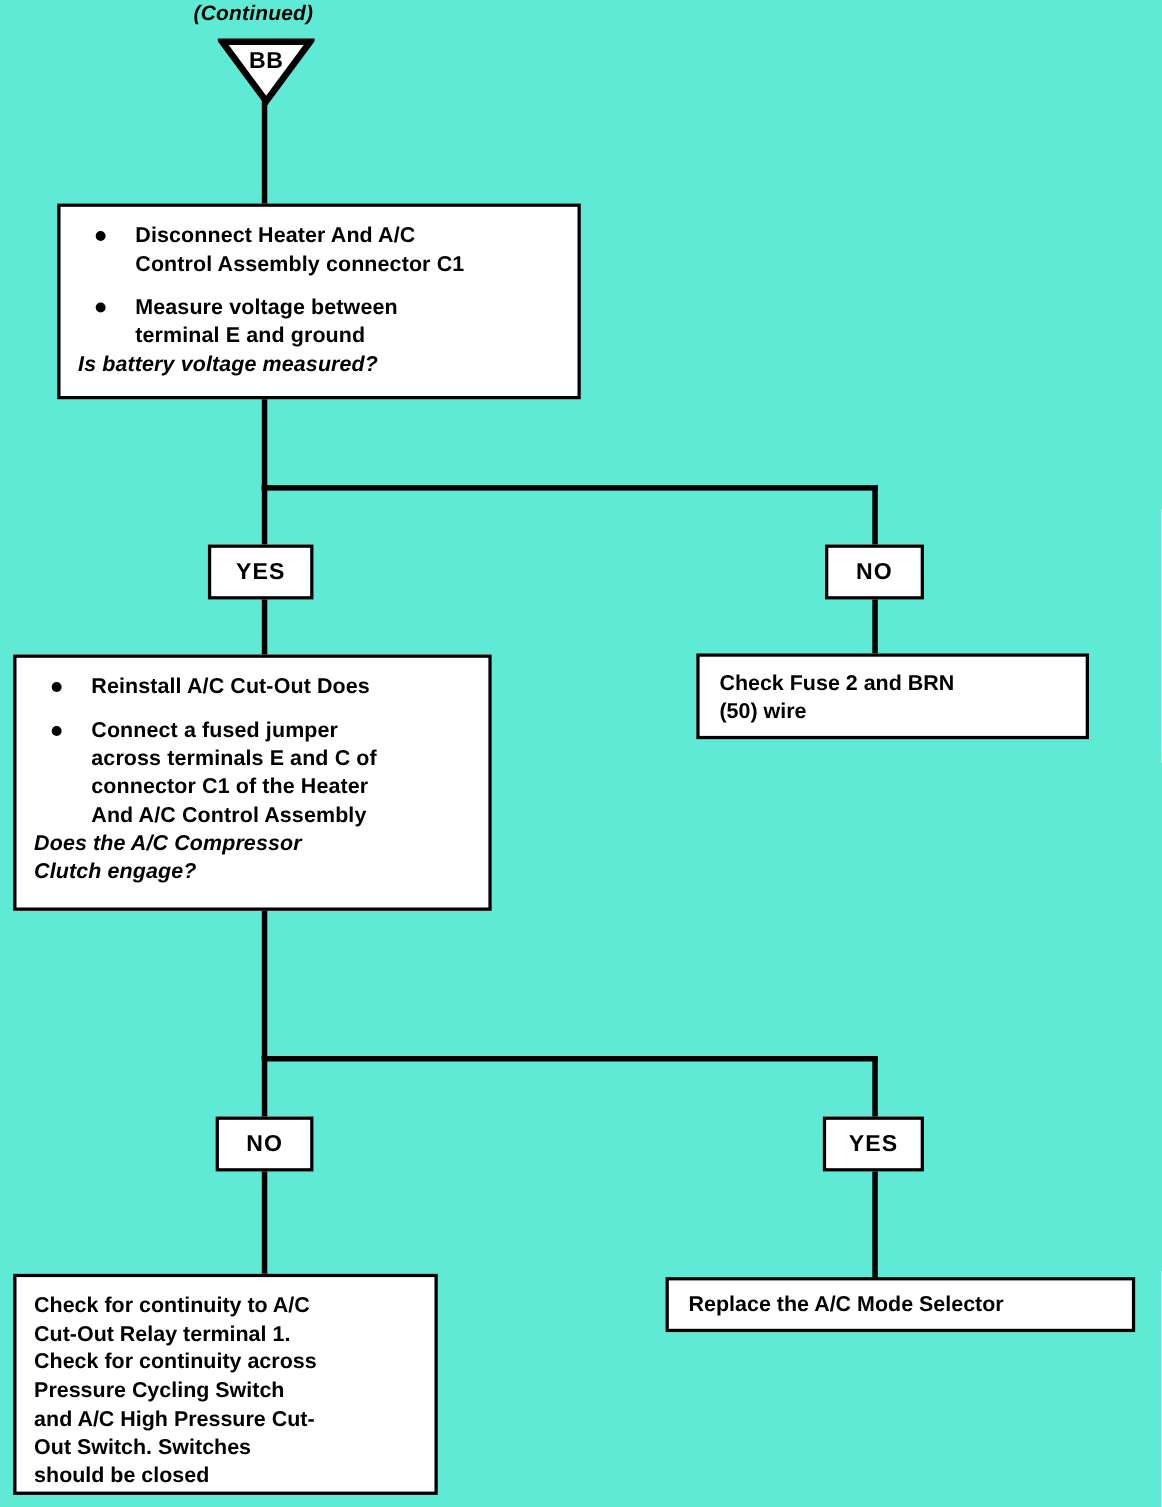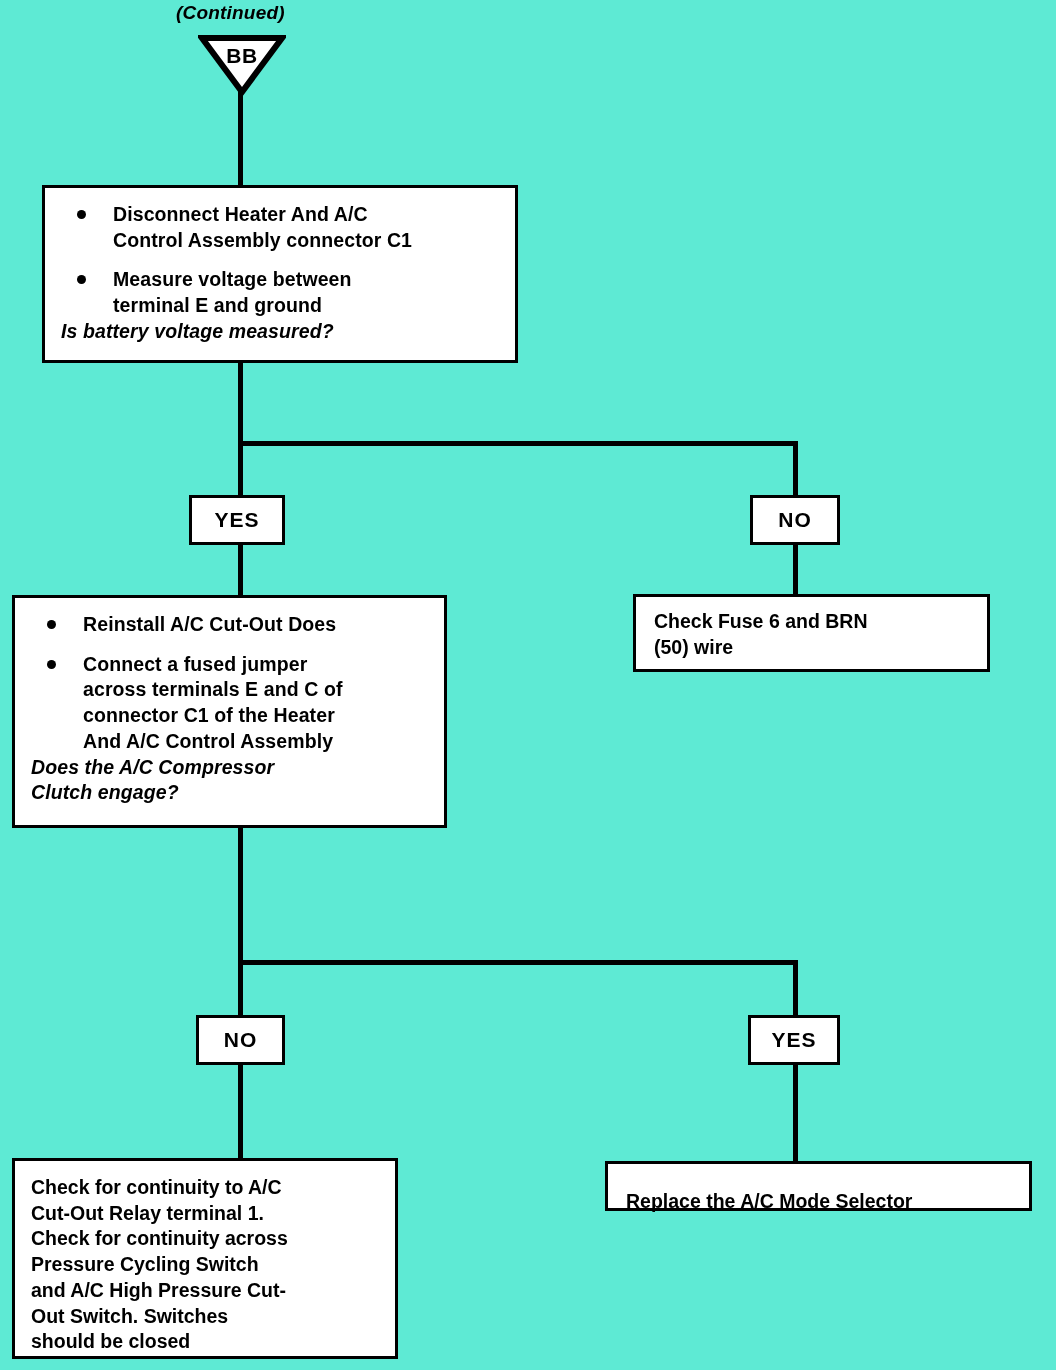--- a/index.html
+++ b/index.html
@@ -130,21 +130,21 @@
 
   <div class="connector" style="left:198px; top:34px; width:88px; height:62px;">
     <svg width="88" height="62" viewBox="0 0 88 62">
       <polygon points="4,4 84,4 44,58" fill="#ffffff" stroke="#000000" stroke-width="6"></polygon>
     </svg>
     <div class="connector-label">BB</div>
   </div>
 
   <div class="line-v" style="left:238px; top:90px; height:96px;"></div>
 
-  <div class="node" style="left:42px; top:185px; width:476px; height:178px;">
+  <div class="node" style="left:52px; top:185px; width:476px; height:178px;">
     <div class="box-inner">
       <ul class="bullet-list">
         <li class="bullet-item">
           <span class="bullet-dot"></span>
           <span class="plain-text">Disconnect Heater And A/C
 Control Assembly connector C1</span>
         </li>
         <li class="bullet-item">
           <span class="bullet-dot"></span>
           <span class="plain-text">Measure voltage between
@@ -180,21 +180,21 @@
 connector C1 of the Heater
 And A/C Control Assembly</span>
         </li>
       </ul>
       <div class="question plain-text">Does the A/C Compressor
 Clutch engage?</div>
     </div>
   </div>
 
   <div class="node" style="left:633px; top:594px; width:357px; height:78px;">
-    <div class="terminal-text">Check Fuse 6 and BRN
+    <div class="terminal-text">Check Fuse 2 and BRN
 (50) wire</div>
   </div>
 
   <div class="line-v" style="left:238px; top:828px; height:135px;"></div>
   <div class="line-h" style="left:238px; top:960px; width:560px;"></div>
   <div class="line-v" style="left:238px; top:960px; height:57px;"></div>
   <div class="line-v" style="left:793px; top:960px; height:57px;"></div>
 
   <div class="answer" style="left:196px; top:1015px; width:89px; height:50px;">NO</div>
   <div class="answer" style="left:748px; top:1015px; width:92px; height:50px;">YES</div>
@@ -206,16 +206,16 @@
     <div class="terminal-text" style="padding:14px 16px;">Check for continuity to A/C
 Cut-Out Relay terminal 1.
 Check for continuity across
 Pressure Cycling Switch
 and A/C High Pressure Cut-
 Out Switch. Switches
 should be closed</div>
   </div>
 
   <div class="node" style="left:605px; top:1161px; width:427px; height:50px;">
-    <div class="terminal-text" style="padding:25px 18px;">Replace the A/C Mode Selector</div>
+    <div class="terminal-text" style="padding:10px 18px;">Replace the A/C Mode Selector</div>
   </div>
 
 </div>
 
 </body></html>

